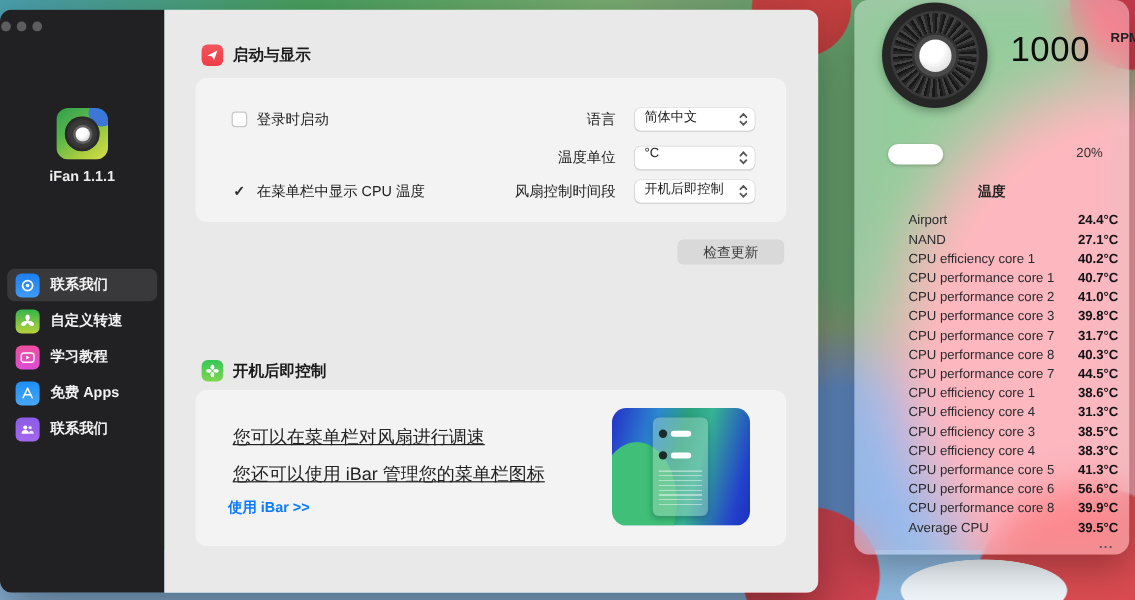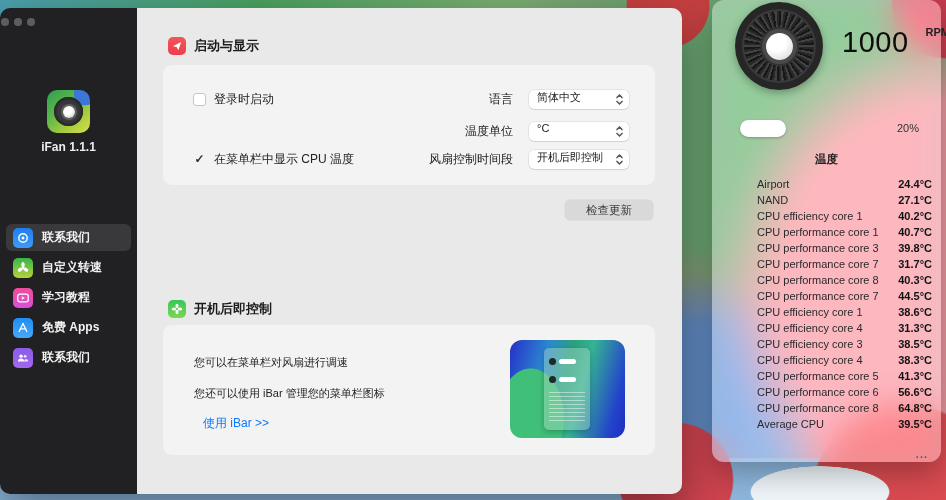--- a/index.html
+++ b/index.html
@@ -77,22 +77,22 @@
   .select{position:relative;width:100px;height:19px;background:#fff;border-radius:5px;
     box-shadow:0 0 0 .5px rgba(0,0,0,.12), 0 1px 1px rgba(0,0,0,.08);
     display:flex;padding:0 18px 0 8px;box-sizing:border-box;}
   .select-val{font-size:11px;color:#1c1c1c;white-space:nowrap;overflow:hidden;}
   .stepper{position:absolute;right:4px;top:3px;width:11px;height:13px;display:flex;align-items:center;justify-content:center;}
 
   .btn{position:absolute;left:428px;top:192px;width:88px;height:20px;border-radius:5px;
     background:#d9d9d9;box-shadow:0 0 0 .5px rgba(0,0,0,.08);
     display:flex;align-items:center;justify-content:center;font-size:11.5px;color:#3c3c3c;}
 
-  .info-line{position:absolute;left:31px;font-size:11px;color:#222;white-space:nowrap;}
-  .link{position:absolute;left:40px;font-size:12px;color:#0a7aff;font-weight:normal;}
+  .info-line{position:absolute;left:31px;font-size:15px;color:#222;white-space:nowrap;text-decoration:underline;}
+  .link{position:absolute;left:27px;font-size:12px;color:#0a7aff;font-weight:bold;}
   .thumb{position:absolute;left:347px;top:15px;width:115px;height:98px;border-radius:12px;overflow:hidden;
     background:
       radial-gradient(ellipse 60px 90px at 18% 80%, #3fbf77 0 55%, rgba(63,191,119,0) 56%),
       linear-gradient(105deg,#2430c8 0%,#2c87d0 28%,#2aa07c 46%,#35b393 60%,#2342cc 88%,#1d2fbe 100%);}
   .thumb-panel{position:absolute;left:34px;top:8px;width:46px;height:82px;border-radius:5px;
     background:rgba(190,225,210,.38);box-shadow:0 2px 5px rgba(0,20,40,.25);}
   .thumb-row{position:absolute;left:5px;display:flex;align-items:center;gap:3px;}
   .thumb-dot{width:7px;height:7px;border-radius:50%;background:#1c2b28;}
   .thumb-pill{width:17px;height:5px;border-radius:3px;background:#fff;}
   .thumb-lines{position:absolute;left:5px;top:44px;width:36px;height:32px;
@@ -330,20 +330,24 @@
   <div class="trow">
     <span class="tname">CPU efficiency core 1</span>
     <span class="tval">40.2°C</span>
   </div>
 
   <div class="trow">
     <span class="tname">CPU performance core 1</span>
     <span class="tval">40.7°C</span>
   </div>
 
+  <div class="trow">
+    <span class="tname">CPU performance core 2</span>
+    <span class="tval">41.0°C</span>
+  </div>
 
   <div class="trow">
     <span class="tname">CPU performance core 3</span>
     <span class="tval">39.8°C</span>
   </div>
 
   <div class="trow">
     <span class="tname">CPU performance core 7</span>
     <span class="tval">31.7°C</span>
   </div>
@@ -383,21 +387,21 @@
     <span class="tval">41.3°C</span>
   </div>
 
   <div class="trow">
     <span class="tname">CPU performance core 6</span>
     <span class="tval">56.6°C</span>
   </div>
 
   <div class="trow">
     <span class="tname">CPU performance core 8</span>
-    <span class="tval">64.8°C</span>
+    <span class="tval">39.9°C</span>
   </div>
 
   <div class="trow">
     <span class="tname">Average CPU</span>
     <span class="tval">39.5°C</span>
   </div>
 </div>
     <div class="dots">...</div>
   </div>
 </div>

